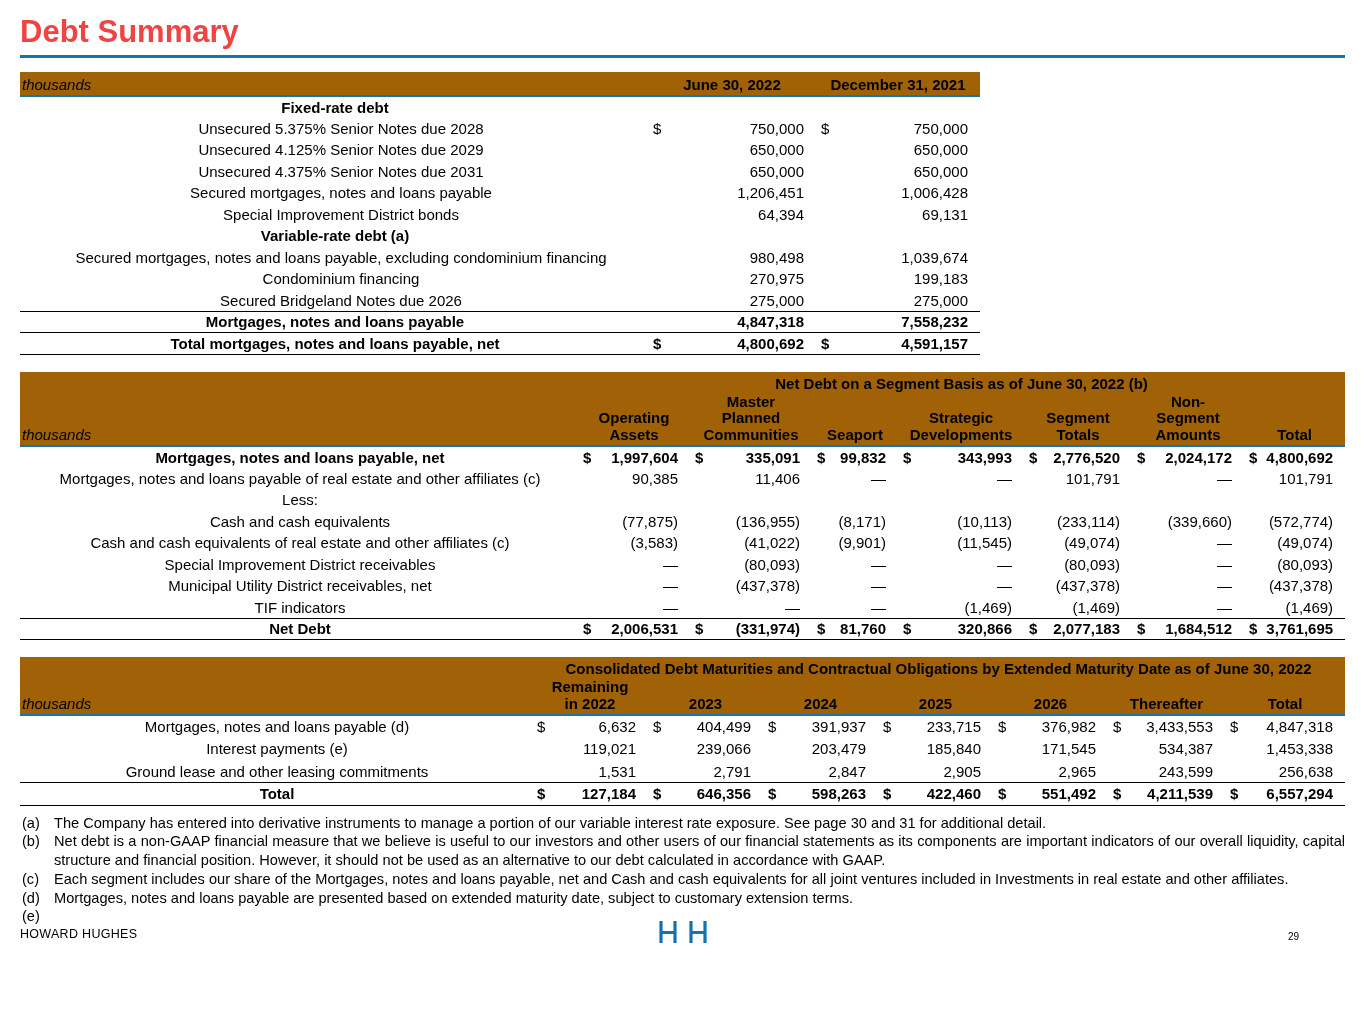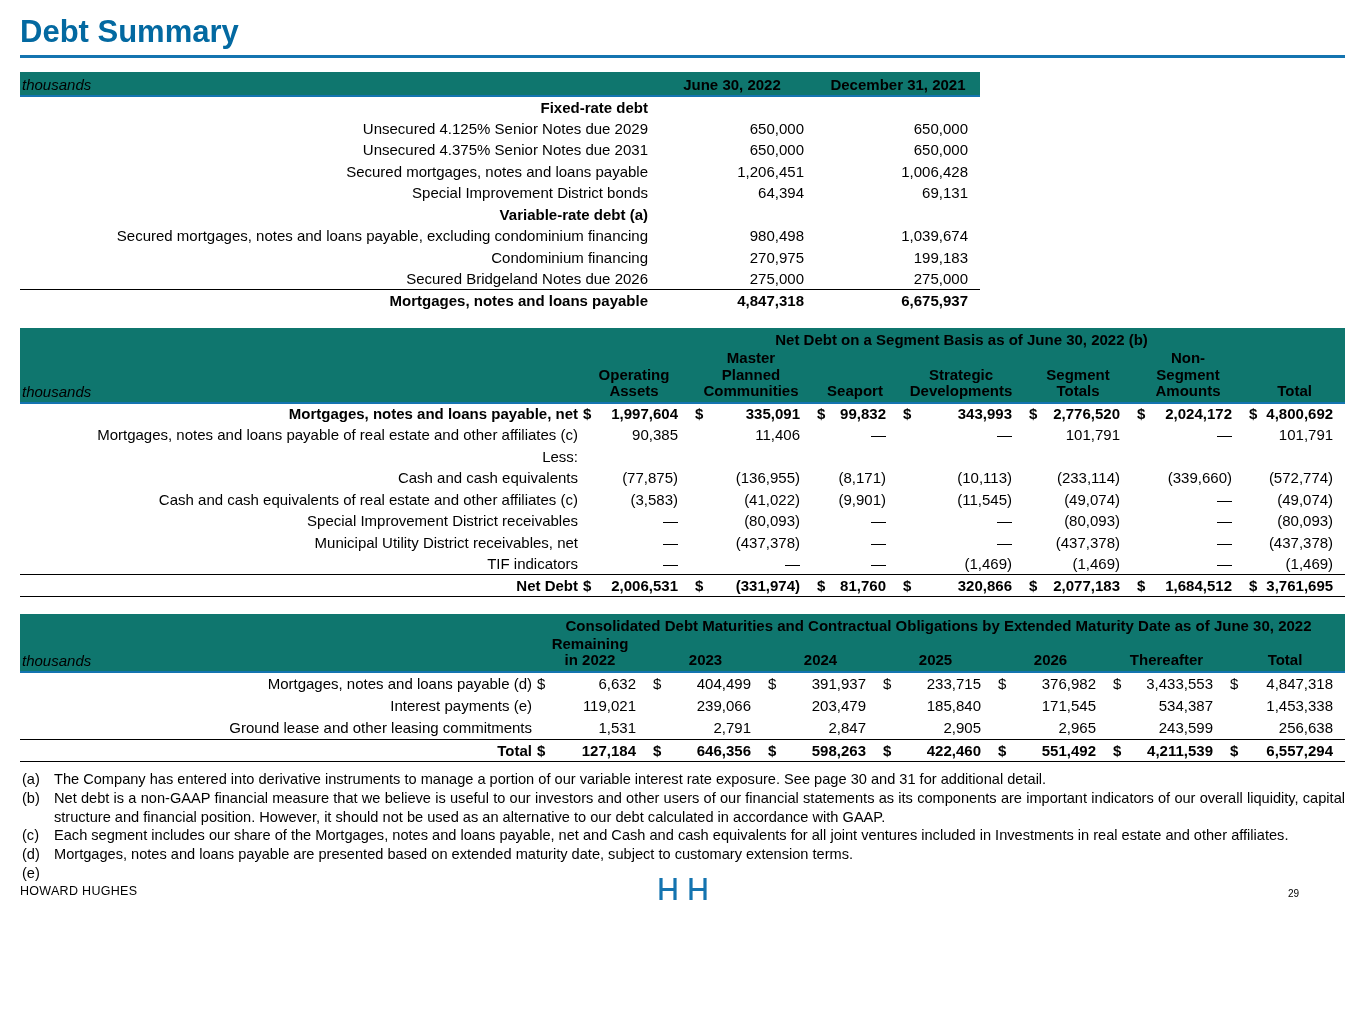--- a/index.html
+++ b/index.html
@@ -1,38 +1,38 @@
 <!DOCTYPE html>
 <html><head>
 <meta charset="utf-8">
 <style>
   * { margin:0; padding:0; box-sizing:border-box; }
   html,body { width:1365px; height:1024px; background:#ffffff; overflow:hidden;
               font-family:"Liberation Sans", sans-serif; color:#000; }
   .page { padding:14px 20px 0 20px; }
 
-  h1 { font-size:31px; font-weight:700; color:#0369a1; margin-bottom:5px; }
+  h1 { font-size:31px; font-weight:700; color:#ef4444; margin-bottom:5px; }
   .rule { height:3px; background:#1474B0; }
 
   table.t { border-collapse:collapse; table-layout:fixed; font-size:15px; }
   .t1 { width:960px; margin-top:14px; }
   .t2, .t3 { width:1325px; }
   .t2 { margin-top:17px; }
   .t3 { margin-top:17px; }
 
-  thead th { background:#0f766e; vertical-align:bottom; font-size:15px; }
+  thead th { background:#a16207; vertical-align:bottom; font-size:15px; }
   .t1 thead th { height:24px; }
   .t-title { font-weight:700; text-align:center; white-space:nowrap; padding:3px 0 2px 0; }
   tr.cols th { border-bottom:2px solid #1474B0; padding-bottom:2px; }
   th.unit { font-style:italic; font-weight:400; text-align:left; padding-left:2px; }
   th.num-h { font-weight:700; text-align:center; white-space:pre-line; line-height:16.5px; }
 
   tbody td { height:21.5px; vertical-align:middle; }
   .t3 tbody td { height:22.5px; }
-  td.lbl { text-align:right; white-space:nowrap; padding-left:2px; }
+  td.lbl { text-align:center; white-space:nowrap; padding-left:2px; }
   .cw { display:flex; justify-content:space-between; align-items:baseline; padding:0 12px 0 5px; }
   .cw .v { text-align:right; white-space:nowrap; }
 
   tr.r-item td.lbl { padding-left:14px; }
   tr.r-section td.lbl { font-weight:700; }
   tr.r-bold { font-weight:700; }
   tr.r-subtotal { font-weight:700; }
   tr.r-subtotal td { border-top:1px solid #000; }
   tr.r-total { font-weight:700; }
   tr.r-total td { border-top:1px solid #000; border-bottom:1px solid #000; }
@@ -78,20 +78,35 @@
             </div>
           </td>
           <td class="num">
             <div class="cw">
               <span class="d"></span>
               <span class="v"></span>
             </div>
           </td>
         </tr>
         <tr class="r-item">
+          <td class="lbl">Unsecured 5.375% Senior Notes due 2028</td>
+          <td class="num">
+            <div class="cw">
+              <span class="d">$</span>
+              <span class="v">750,000</span>
+            </div>
+          </td>
+          <td class="num">
+            <div class="cw">
+              <span class="d">$</span>
+              <span class="v">750,000</span>
+            </div>
+          </td>
+        </tr>
+        <tr class="r-item">
           <td class="lbl">Unsecured 4.125% Senior Notes due 2029</td>
           <td class="num">
             <div class="cw">
               <span class="d"></span>
               <span class="v">650,000</span>
             </div>
           </td>
           <td class="num">
             <div class="cw">
               <span class="d"></span>
@@ -208,21 +223,36 @@
           <td class="lbl">Mortgages, notes and loans payable</td>
           <td class="num">
             <div class="cw">
               <span class="d"></span>
               <span class="v">4,847,318</span>
             </div>
           </td>
           <td class="num">
             <div class="cw">
               <span class="d"></span>
-              <span class="v">6,675,937</span>
+              <span class="v">7,558,232</span>
+            </div>
+          </td>
+        </tr>
+        <tr class="r-total">
+          <td class="lbl">Total mortgages, notes and loans payable, net</td>
+          <td class="num">
+            <div class="cw">
+              <span class="d">$</span>
+              <span class="v">4,800,692</span>
+            </div>
+          </td>
+          <td class="num">
+            <div class="cw">
+              <span class="d">$</span>
+              <span class="v">4,591,157</span>
             </div>
           </td>
         </tr>
       </tbody>
   </table>
 
   <table class="t t2">
     <colgroup>
       <col style="width:558px">
         <col style="width:112px">

